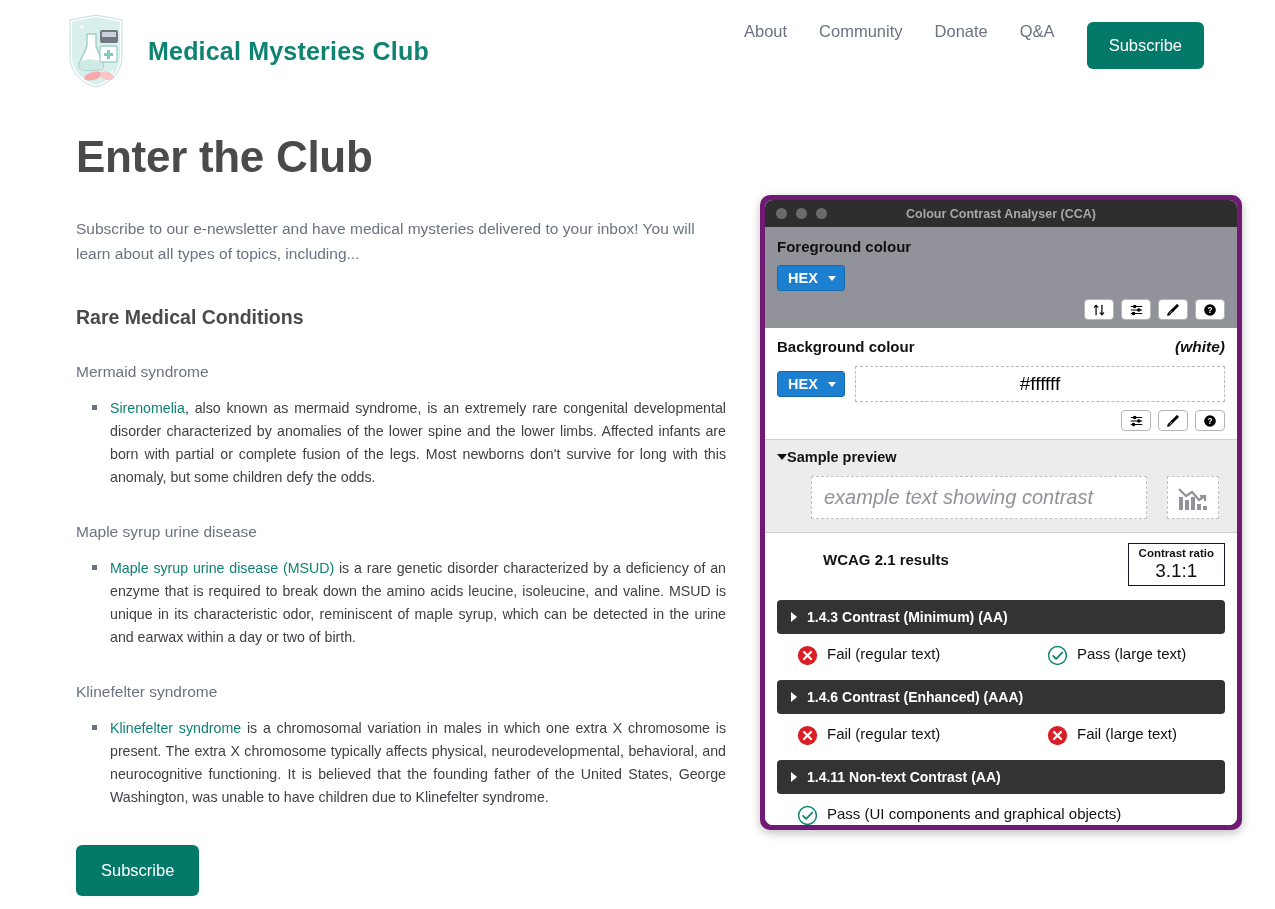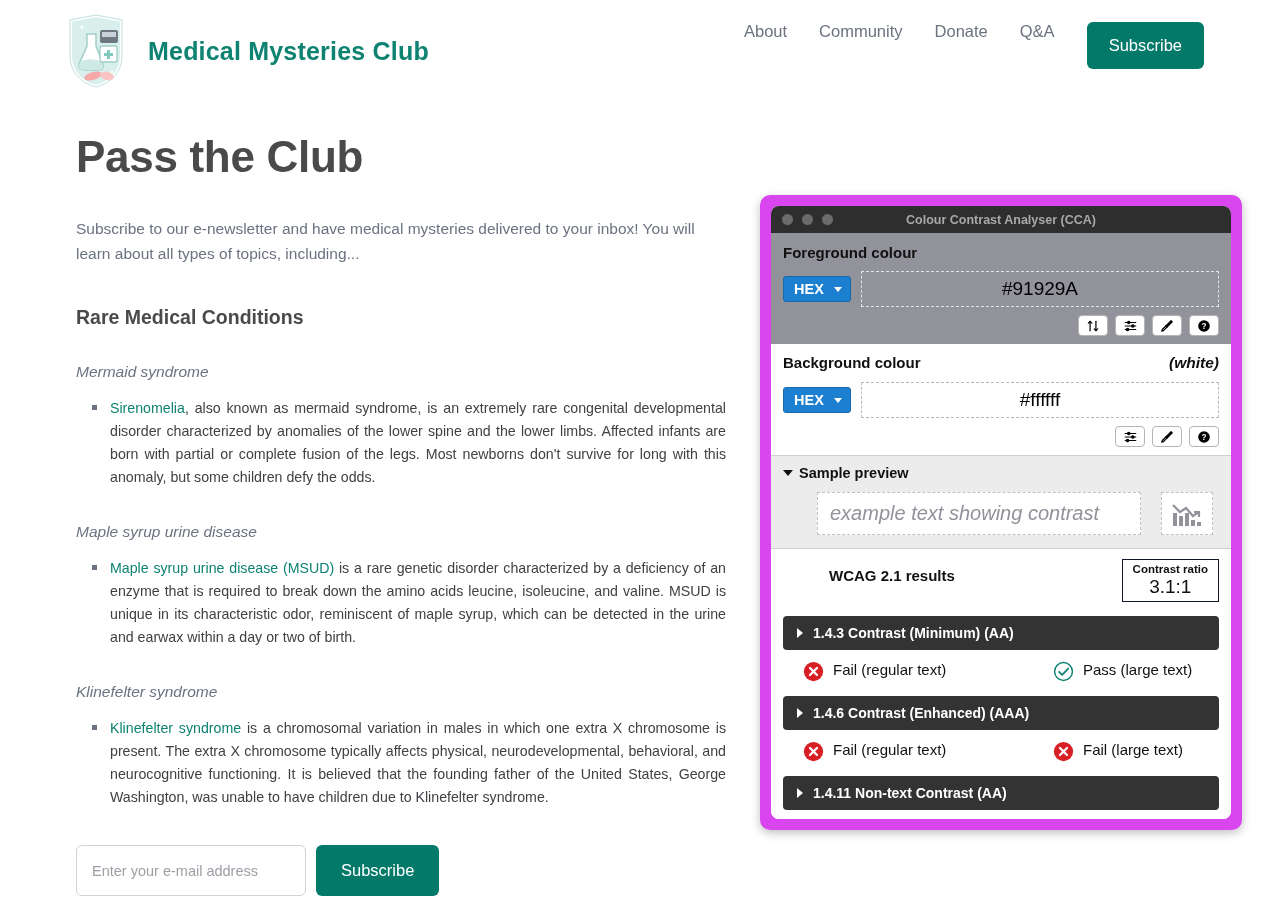--- a/index.html
+++ b/index.html
@@ -41,21 +41,21 @@
     letter-spacing: -.3px;
   }
   .intro {
     font-size: 15.5px; color: #6b7280; line-height: 1.62; margin: 0 0 40px 0;
     max-width: 625px;
   }
   .section-title {
     font-size: 19.5px; font-weight: bold; color: #4a4a4a; margin: 0 0 34px 0;
   }
   .cond-title {
-    font-size: 15.5px; color: #6b7280; margin: 0 0 16px 0; font-weight: normal; font-style: italic;
+    font-size: 15.5px; color: #6b7280; margin: 0 0 16px 0; font-weight: normal;
   }
   ul.cond-list { margin: 0 0 34px 0; padding: 0 0 0 16px; list-style: none; }
   ul.cond-list li { position: relative; padding-left: 18px; }
   ul.cond-list li::before {
     content: ""; position: absolute; left: 0; top: 8px;
     width: 5px; height: 5px; background: #6b7280;
   }
   .cond-text {
     font-size: 14.2px; color: #3f4145; line-height: 1.62; text-align: justify;
     margin: 0;
@@ -72,23 +72,23 @@
   .email-input::placeholder { color: #9ca0a6; }
   .subscribe-btn {
     background: #03796a; color: #fff; border: none; border-radius: 6px;
     font-size: 16.5px; padding: 0 25px; cursor: pointer; height: 51px;
     font-family: "Liberation Sans", sans-serif;
   }
 
   
   .cca-window {
     position: absolute; left: 760px; top: 195px; width: 482px; height: 635px;
-    border-radius: 10px; background: #d946ef;
+    border-radius: 10px; background: #701a75;
     box-shadow: 0 3px 10px rgba(0,0,0,.25);
-    padding: 11px; overflow: hidden;
+    padding: 5px; overflow: hidden;
   }
   .cca-inner { border-radius: 8px; overflow: hidden; height: 100%;
     display: flex; flex-direction: column; background: #fff; }
   .titlebar {
     height: 27px; background: #2e2e2e; display: flex; align-items: center;
     position: relative; flex: 0 0 auto;
   }
   .tl-dots { display: flex; gap: 9px; margin-left: 11px; }
   .tl-dot { width: 11px; height: 11px; border-radius: 50%; background: #6b6b6b; }
   .titlebar-label {
@@ -123,21 +123,21 @@
   .fg-section .color-field { border-color: #e3e3e3; }
 
   .icon-row { display: flex; justify-content: flex-end; gap: 7px; margin-top: 8px; }
   .icon-btn {
     width: 30px; height: 21px; background: #fff; border: 1px solid #b5b5b5;
     border-radius: 4px; display: flex; align-items: center; justify-content: center;
     cursor: pointer; padding: 0;
   }
 
   .preview-section { background: #ececec; padding: 9px 12px 13px 12px; border-bottom:1px solid #d0d0d0; }
-  .preview-head { display: flex; align-items: center; gap: 6px; font-size: 14.5px; font-weight: bold; color: #111; }
+  .preview-head { display: flex; align-items: center; font-size: 14.5px; font-weight: bold; color: #111; }
   .tri { width: 0; height: 0; border-left: 6px solid #111; border-top: 5px solid transparent; border-bottom: 5px solid transparent; }
   .tri-down { width: 0; height: 0; border-top: 6px solid #111; border-left: 5px solid transparent; border-right: 5px solid transparent; }
   .preview-body { display: flex; align-items: stretch; gap: 20px; margin-top: 11px; padding-left: 34px; padding-right: 6px; font-style: italic; }
   .preview-text {
     flex: 1; border: 1px dashed #c2c2c2; background: #fff;
     display: flex; align-items: center; padding: 9px 12px;
     font-size: 20px; color: #91929a;
   }
   .preview-chart {
     width: 52px; border: 1px dashed #c2c2c2; background: #fff;
@@ -191,21 +191,21 @@
   <div class="nav">
     <a class="nav-link">About</a>
     <a class="nav-link">Community</a>
     <a class="nav-link">Donate</a>
     <a class="nav-link">Q&amp;A</a>
     <button class="nav-subscribe">Subscribe</button>
   </div>
 </div>
 
 <div class="content">
-  <h1 class="page-title">Pass the Club</h1>
+  <h1 class="page-title">Enter the Club</h1>
   <p class="intro">Subscribe to our e-newsletter and have medical mysteries delivered to your inbox! You will learn about all types of topics, including...</p>
   <h2 class="section-title">Rare Medical Conditions</h2>
 
   <h3 class="cond-title">Mermaid syndrome</h3>
   <ul class="cond-list">
     <li>
       <p class="cond-text"><a class="cond-link">Sirenomelia</a><span>, also known as mermaid syndrome, is an extremely rare congenital developmental disorder characterized by anomalies of the lower spine and the lower limbs. Affected infants are born with partial or complete fusion of the legs. Most newborns don't survive for long with this anomaly, but some children defy the odds.</span></p>
     </li>
   </ul>
 
@@ -217,21 +217,20 @@
   </ul>
 
   <h3 class="cond-title">Klinefelter syndrome</h3>
   <ul class="cond-list">
     <li>
       <p class="cond-text"><a class="cond-link">Klinefelter syndrome</a><span> is a chromosomal variation in males in which one extra X chromosome is present. The extra X chromosome typically affects physical, neurodevelopmental, behavioral, and neurocognitive functioning. It is believed that the founding father of the United States, George Washington, was unable to have children due to Klinefelter syndrome.</span></p>
     </li>
   </ul>
 
   <div class="subscribe-row">
-    <input class="email-input" type="text" placeholder="Enter your e-mail address" style="">
     <button class="subscribe-btn">Subscribe</button>
   </div>
 
 </div>
 
 <div class="cca-window">
   <div class="cca-inner">
 
     <div class="titlebar">
       <div class="tl-dots">
@@ -245,21 +244,20 @@
     <div class="fg-section">
       <div class="sec-head">
         <span class="sec-label">Foreground colour</span>
       </div>
       <div class="color-row">
         <span class="select-wrap">
           <select class="hex-select">
             <option>HEX</option>
           </select>
         </span>
-        <input class="color-field" value="#91929A" style="">
       </div>
       <div class="icon-row">
         <button class="icon-btn">
           <svg width="14" height="14" viewBox="0 0 24 24" stroke="#000" stroke-width="2.1" fill="none" stroke-linecap="round" stroke-linejoin="round">
               <path d="M7 20V4"></path>
               <path d="M4 7l3-3 3 3"></path>
               <path d="M17 4v16"></path>
               <path d="M14 17l3 3 3-3"></path>
             </svg>
         </button>

